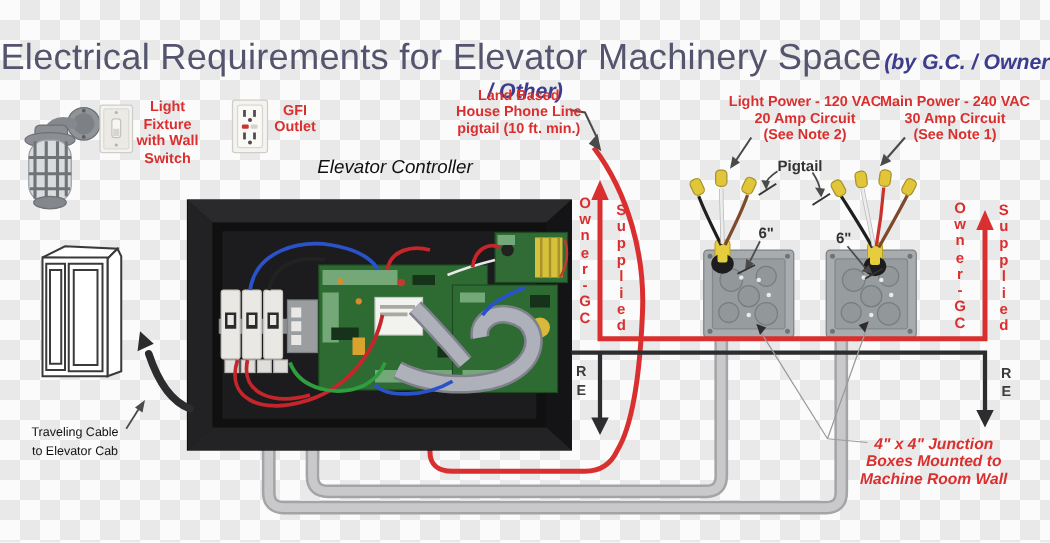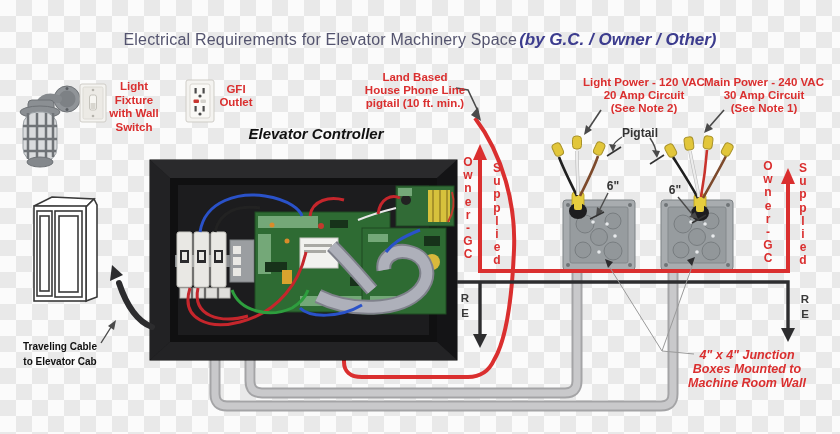--- a/index.html
+++ b/index.html
@@ -5,25 +5,25 @@
   html,body{margin:0;padding:0;}
   body{font-family:"Liberation Sans","DejaVu Sans",sans-serif;}
   .canvas{
     position:relative;width:840px;height:434px;overflow:hidden;
     background-image:conic-gradient(#e9e9e9 25%,#fbfbfb 0 50%,#e9e9e9 0 75%,#fbfbfb 0);
     background-size:32px 32px;
   }
   .canvas svg{position:absolute;left:0;top:0;}
   .lbl{position:absolute;white-space:pre-line;text-align:center;}
   .title{position:absolute;left:0;top:30px;width:840px;text-align:center;}
-  .title .main{font-size:16px;color:#54546f;letter-spacing:.2px;}
+  .title .main{font-size:29px;color:#54546f;letter-spacing:.2px;}
   .title .byline{font-size:17px;color:#3c3c8e;font-weight:bold;font-style:italic;margin-left:2px;}
   .red-label{color:#da2f2f;font-weight:bold;font-size:11.5px;line-height:13px;}
   .red-label.big{font-size:12.5px;line-height:14px;font-style:italic;}
-  .blk-label{color:#111;font-weight:bold;}
+  .blk-label{color:#111;font-weight:normal;}
   .ctrl-title{font-size:15px;font-style:italic;}
   .ctrl-sub{font-size:11px;font-style:italic;}
   .cab-title{font-size:14.5px;font-style:italic;}
   .trav{font-size:10px;line-height:15px;}
   .gray-note{color:#333;font-size:12px;font-weight:600;}
   .v-label{white-space:pre;line-height:13.2px;font-weight:bold;color:#da2f2f;font-size:12px;}
   .re{white-space:pre;line-height:15px;font-weight:bold;color:#3a3a3a;font-size:11.5px;}
 </style>
 </head>
 <body>

